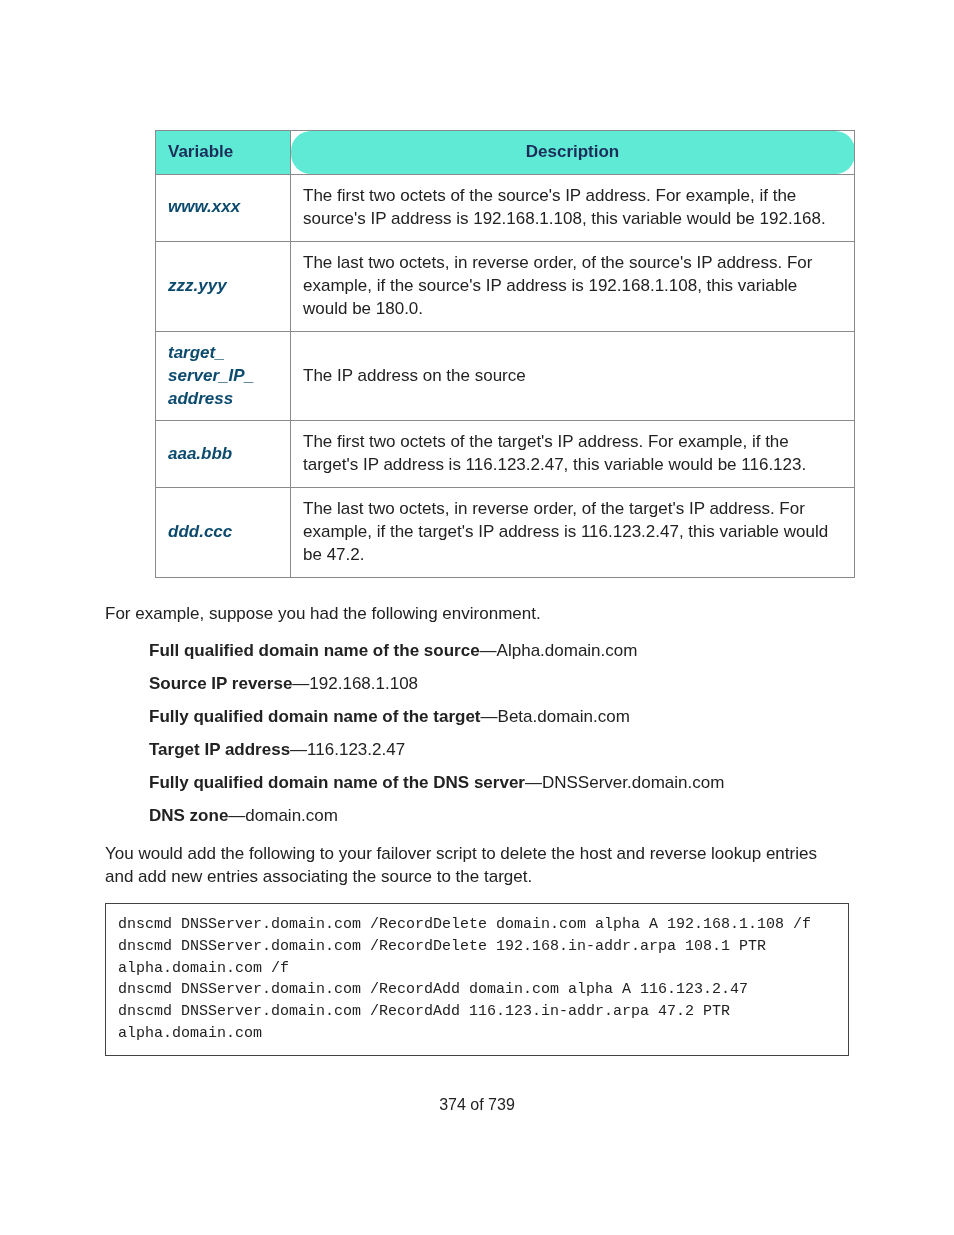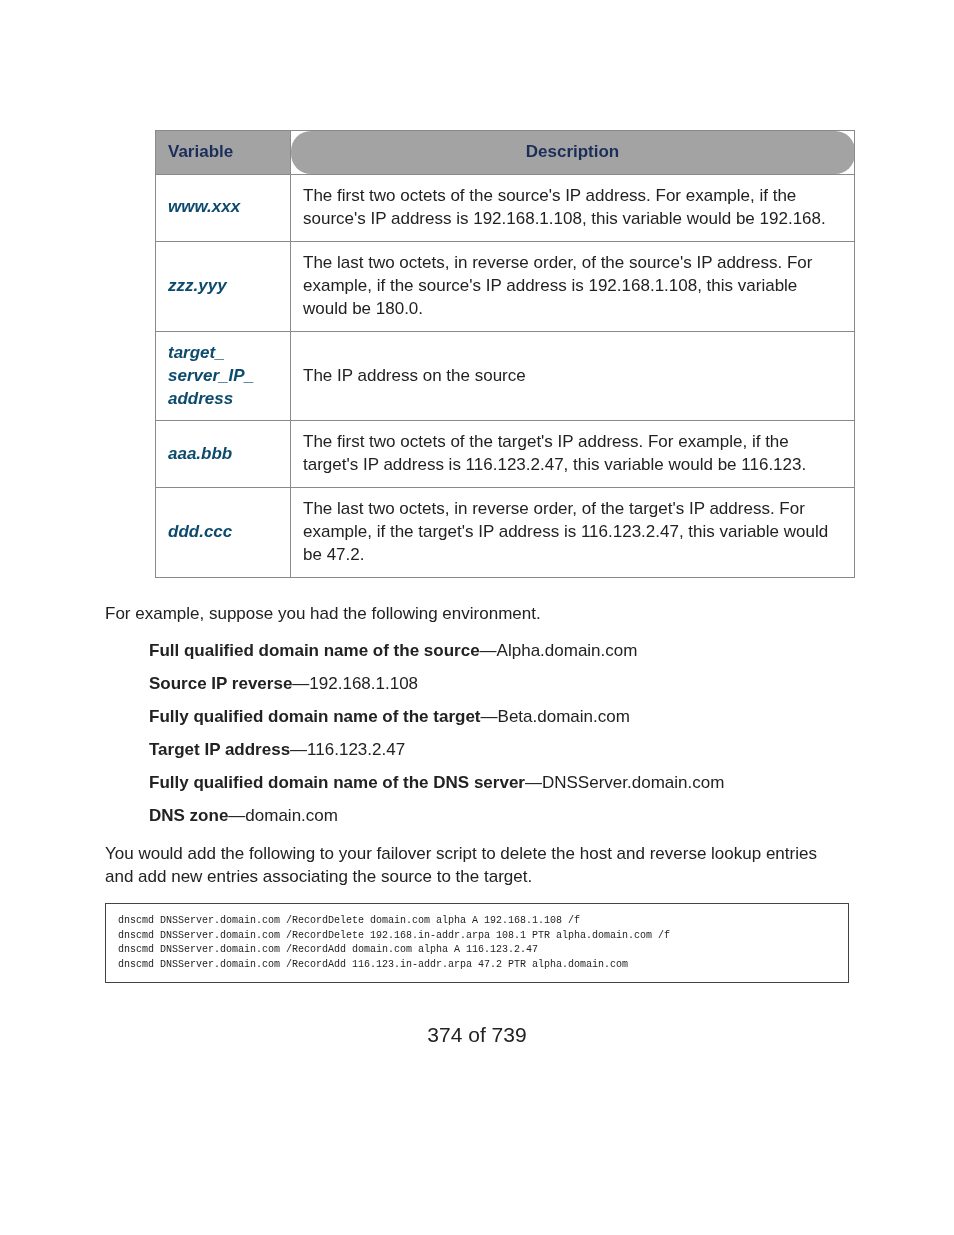--- a/index.html
+++ b/index.html
@@ -22,21 +22,21 @@
     margin-bottom: 24px;
   }
   table.vars th, table.vars td {
     border: 1px solid #8a8a8a;
     padding: 10px 12px;
     text-align: left;
     vertical-align: middle;
     line-height: 1.35;
   }
   table.vars th {
-    background: #a3a3a3;
+    background: #5eead4;
     color: #1b2e5a;
     font-weight: bold;
   }
   table.vars th.var-head {
     width: 110px;
     text-align: left;
   }
   table.vars th.desc-head {
     text-align: center;
     border-radius: 20px;
@@ -60,29 +60,29 @@
     margin: 0 0 10px 0;
     line-height: 1.35;
   }
   .env-item .label {
     font-weight: bold;
   }
   .code-block {
     border: 1px solid #444;
     padding: 10px 12px;
     font-family: "Courier New", monospace;
-    font-size: 10px;
+    font-size: 15px;
     white-space: pre-wrap;
     line-height: 1.45;
     margin-top: 4px;
   }
   .footer {
     text-align: center;
     margin-top: 40px;
-    font-size: 21px;
+    font-size: 16px;
   }
 </style>
 </head>
 <body>
 
 <div class="page">
 
   <table class="vars">
     <thead>
       <tr>

